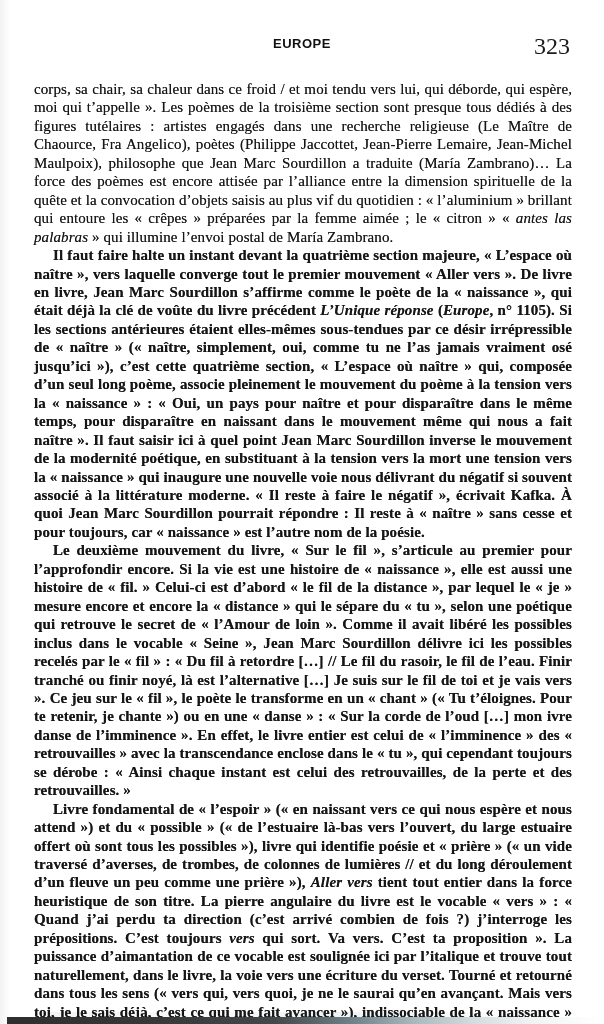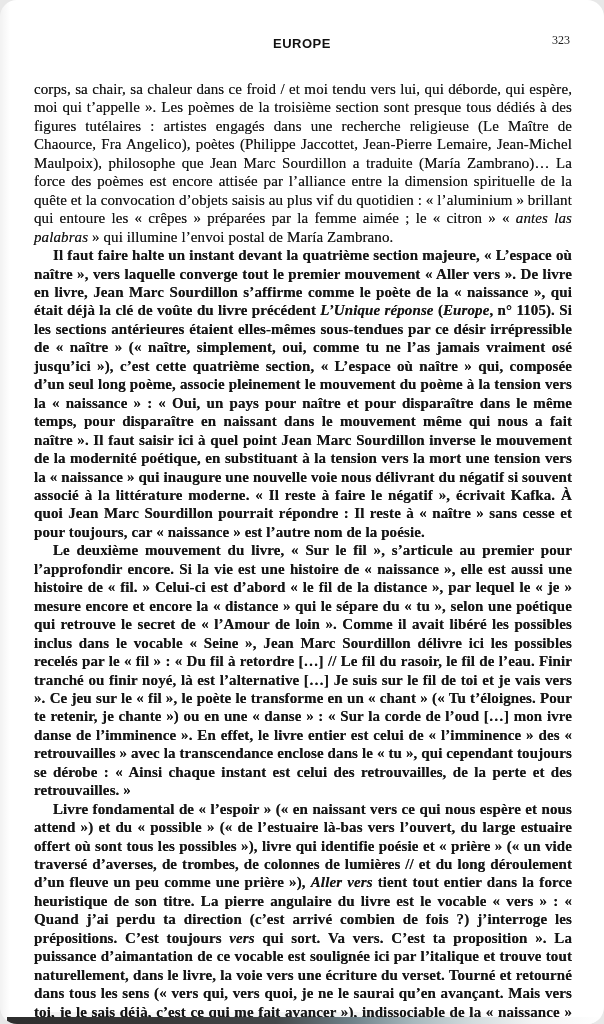--- a/index.html
+++ b/index.html
@@ -9,21 +9,20 @@
   }
   .page {
     position: relative;
     width: 604px;
     height: 1024px;
     margin: 0 auto;
     background: #ffffff;
     overflow: hidden;
     font-family: "Liberation Serif", "DejaVu Serif", serif;
     color: #161616;
-    border-radius: 17px;
   }
   
   .left-scan-shadow {
     position: absolute;
     left: 0; top: 0; bottom: 0;
     width: 10px;
     background: linear-gradient(90deg, rgba(0,0,0,0.05), rgba(0,0,0,0));
     pointer-events: none;
   }
   .running-head {
@@ -41,21 +40,21 @@
     font-family: "Liberation Sans", "DejaVu Sans", sans-serif;
     font-weight: bold;
     font-size: 13px;
     letter-spacing: 0.5px;
     color: #111;
   }
   .page-number {
     position: absolute;
     right: 34px;
     top: 0;
-    font-size: 12px;
+    font-size: 24px;
     color: #1a1a1a;
   }
   .text-column {
     position: absolute;
     left: 34px;
     top: 80px;
     width: 538px;
     text-align: justify;
     font-size: 15px;
     line-height: 18.45px;

